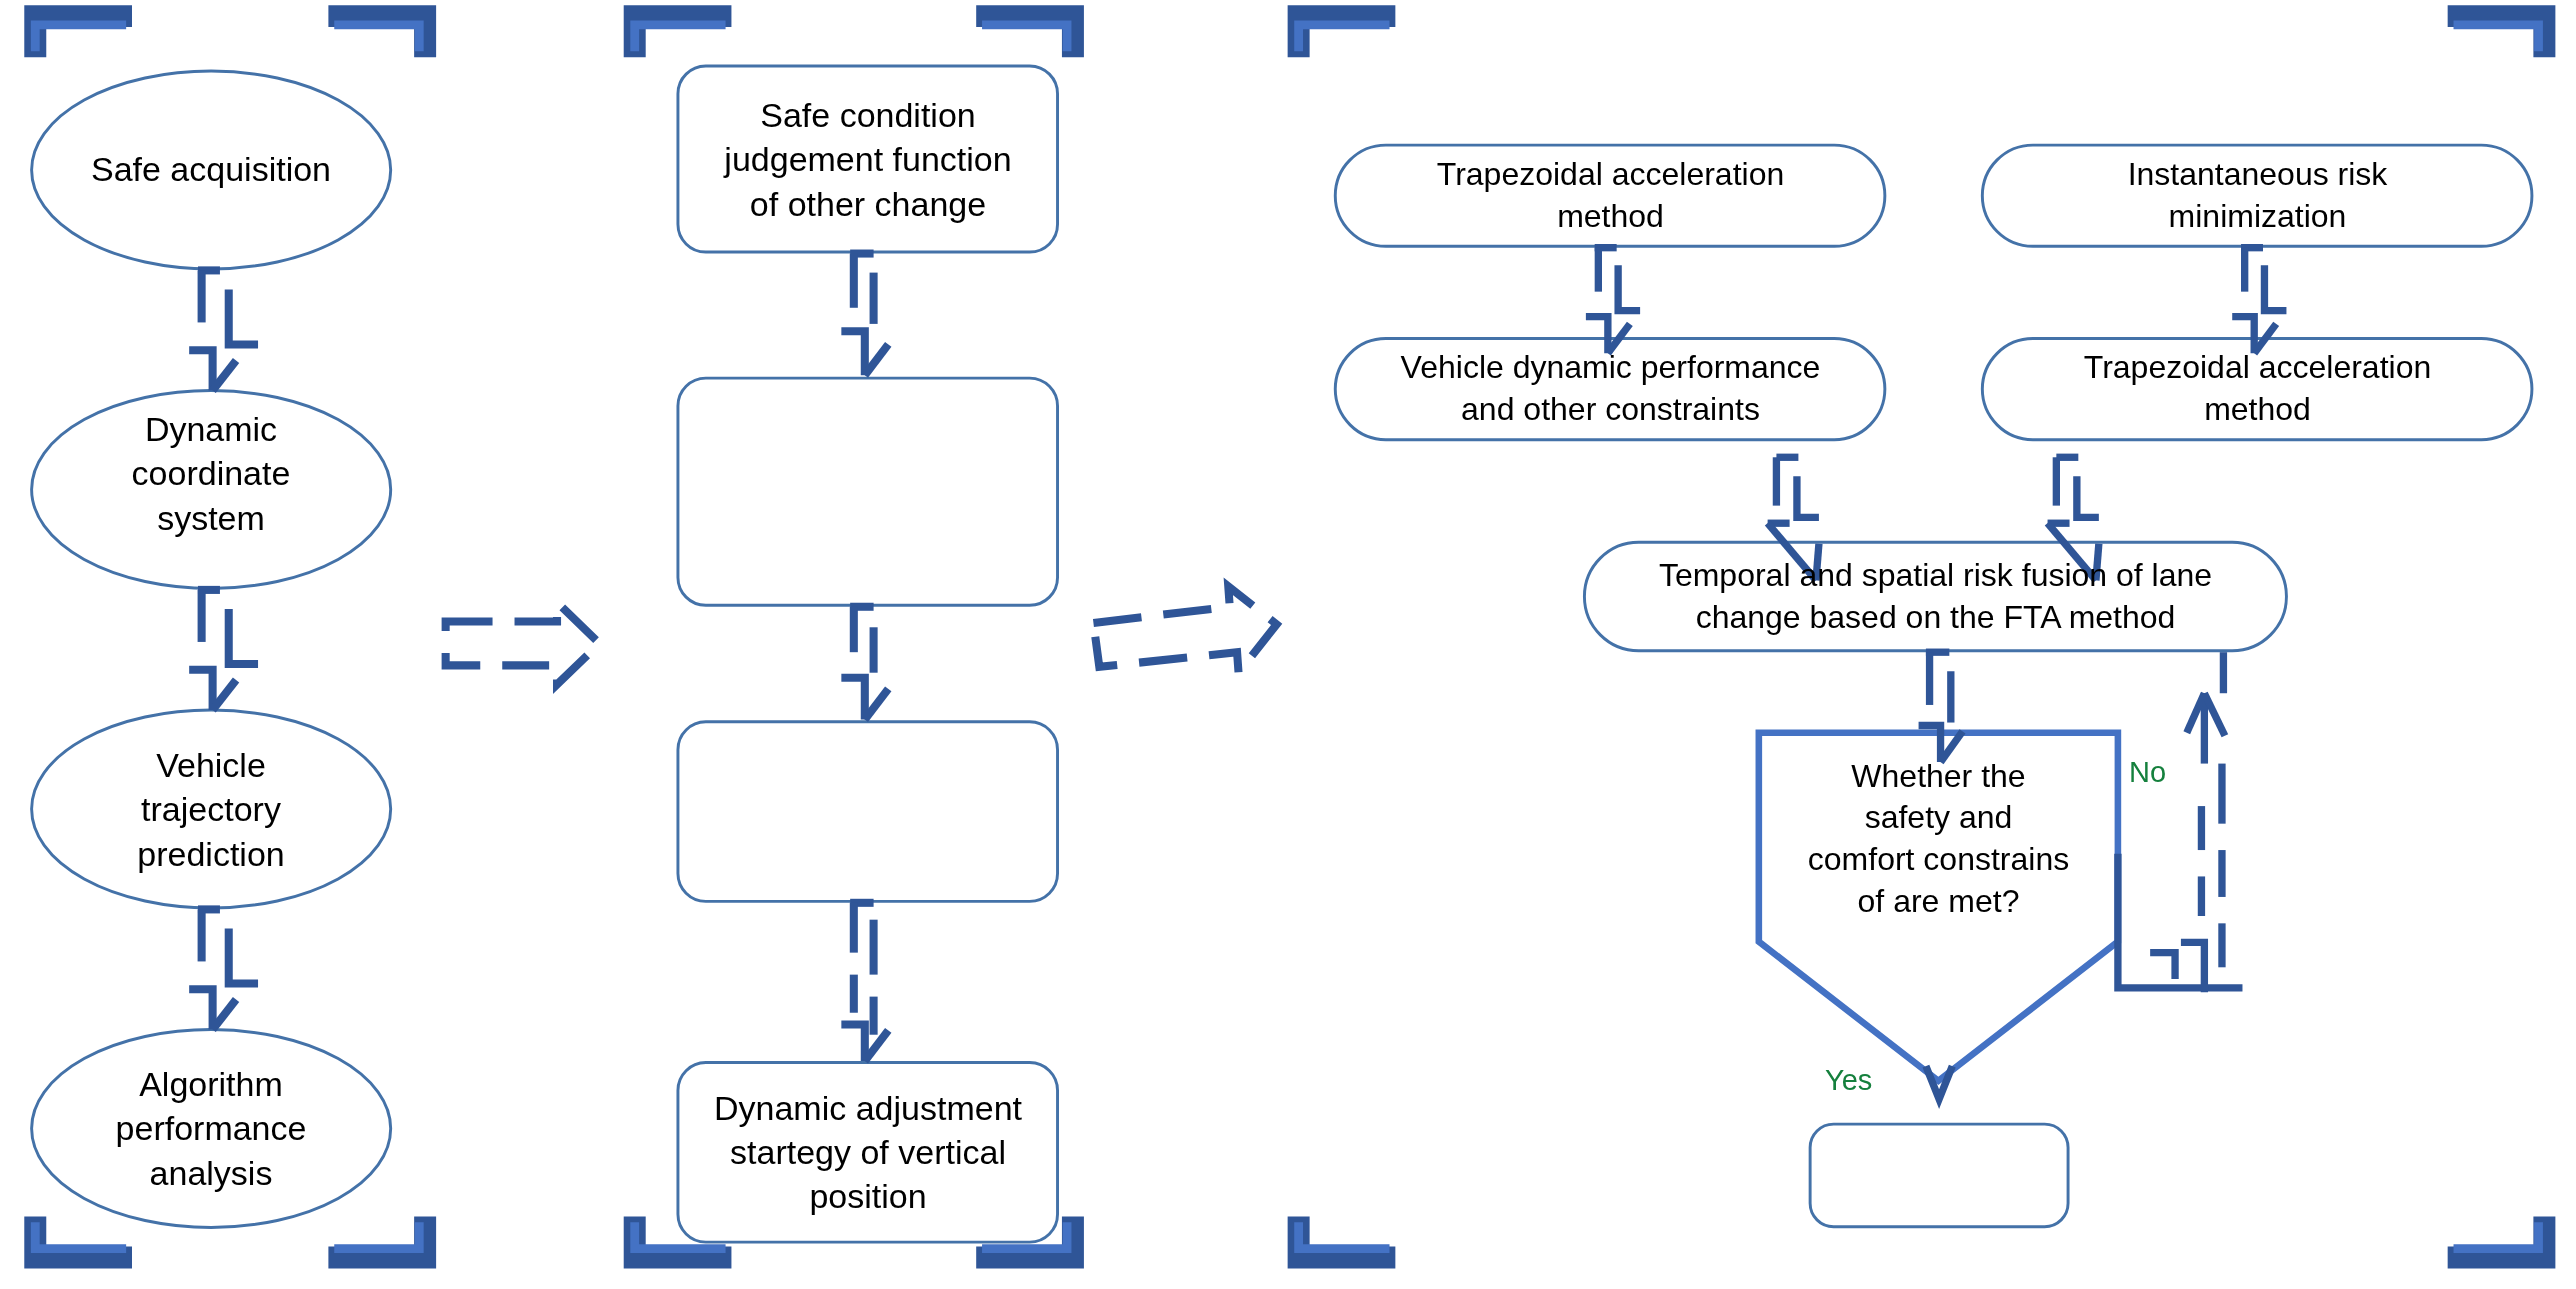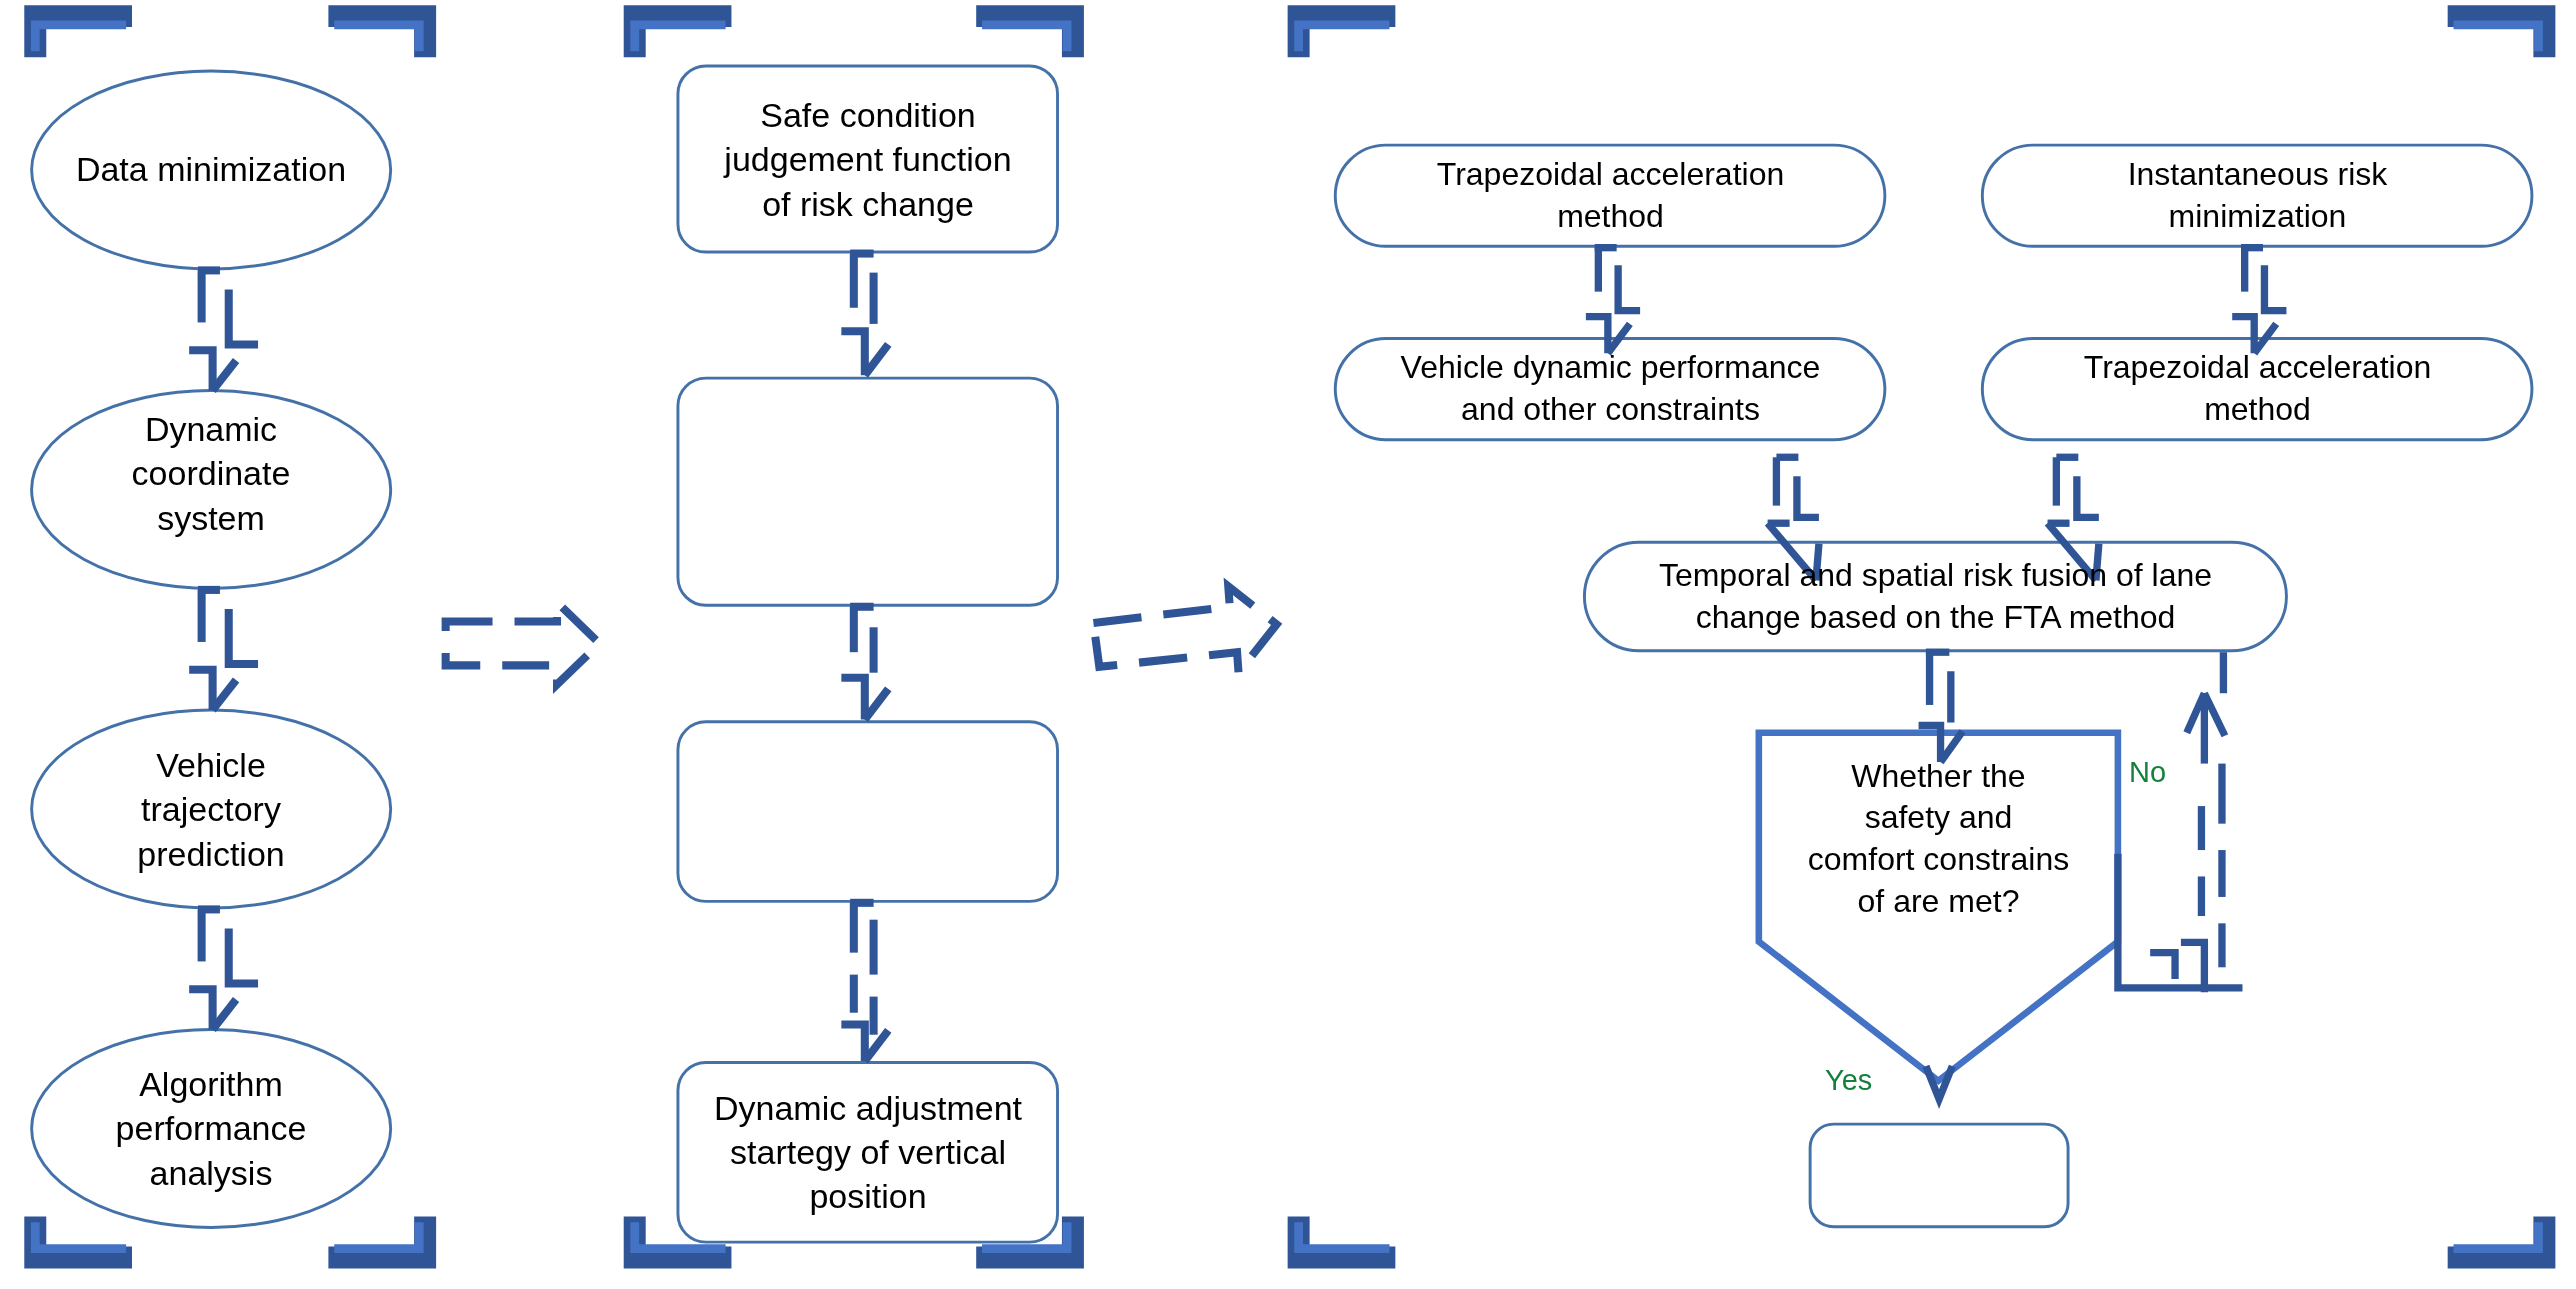--- a/index.html
+++ b/index.html
@@ -235,34 +235,34 @@
       <path d="M 3032,1160 L 3032,1224"></path>
       <path d="M 3032,1042 L 3032,1124"></path>
       <path d="M 3008,1042 L 3008,946"></path>
       <path d="M 3008,946 L 2984,1000"></path>
       <path d="M 3008,946 L 3036,1004"></path>
       <path d="M 3034,890 L 3034,946"></path>
     </g>
   </g>
 </svg>
 
-<div class="nodeText" style="left:46px;top:133px;width:330px;height:73px;font-size:34px;">Data minimization</div>
+<div class="nodeText" style="left:46px;top:133px;width:330px;height:73px;font-size:34px;">Safe acquisition</div>
 <div class="nodeText" style="left:46px;top:400px;width:330px;height:147px;font-size:34px;">Dynamic
 coordinate
 system</div>
 <div class="nodeText" style="left:46px;top:736px;width:330px;height:147px;font-size:34px;">Vehicle
 trajectory
 prediction</div>
 <div class="nodeText" style="left:46px;top:1055px;width:330px;height:147px;font-size:34px;">Algorithm
 performance
 analysis</div>
 
 <div class="nodeText" style="left:682px;top:70px;width:372px;height:179px;font-size:34px;">Safe condition
 judgement function
-of risk change</div>
+of other change</div>
 <div class="nodeText" style="left:682px;top:1066px;width:372px;height:172px;font-size:34px;">Dynamic adjustment
 startegy of vertical
 position</div>
 
 <div class="nodeText" style="left:1343px;top:149px;width:535px;height:94px;font-size:32px;">Trapezoidal acceleration
 method</div>
 <div class="nodeText" style="left:1990px;top:149px;width:535px;height:94px;font-size:32px;">Instantaneous risk
 minimization</div>
 <div class="nodeText" style="left:1343px;top:342px;width:535px;height:94px;font-size:32px;">Vehicle dynamic performance
 and other constraints</div>

